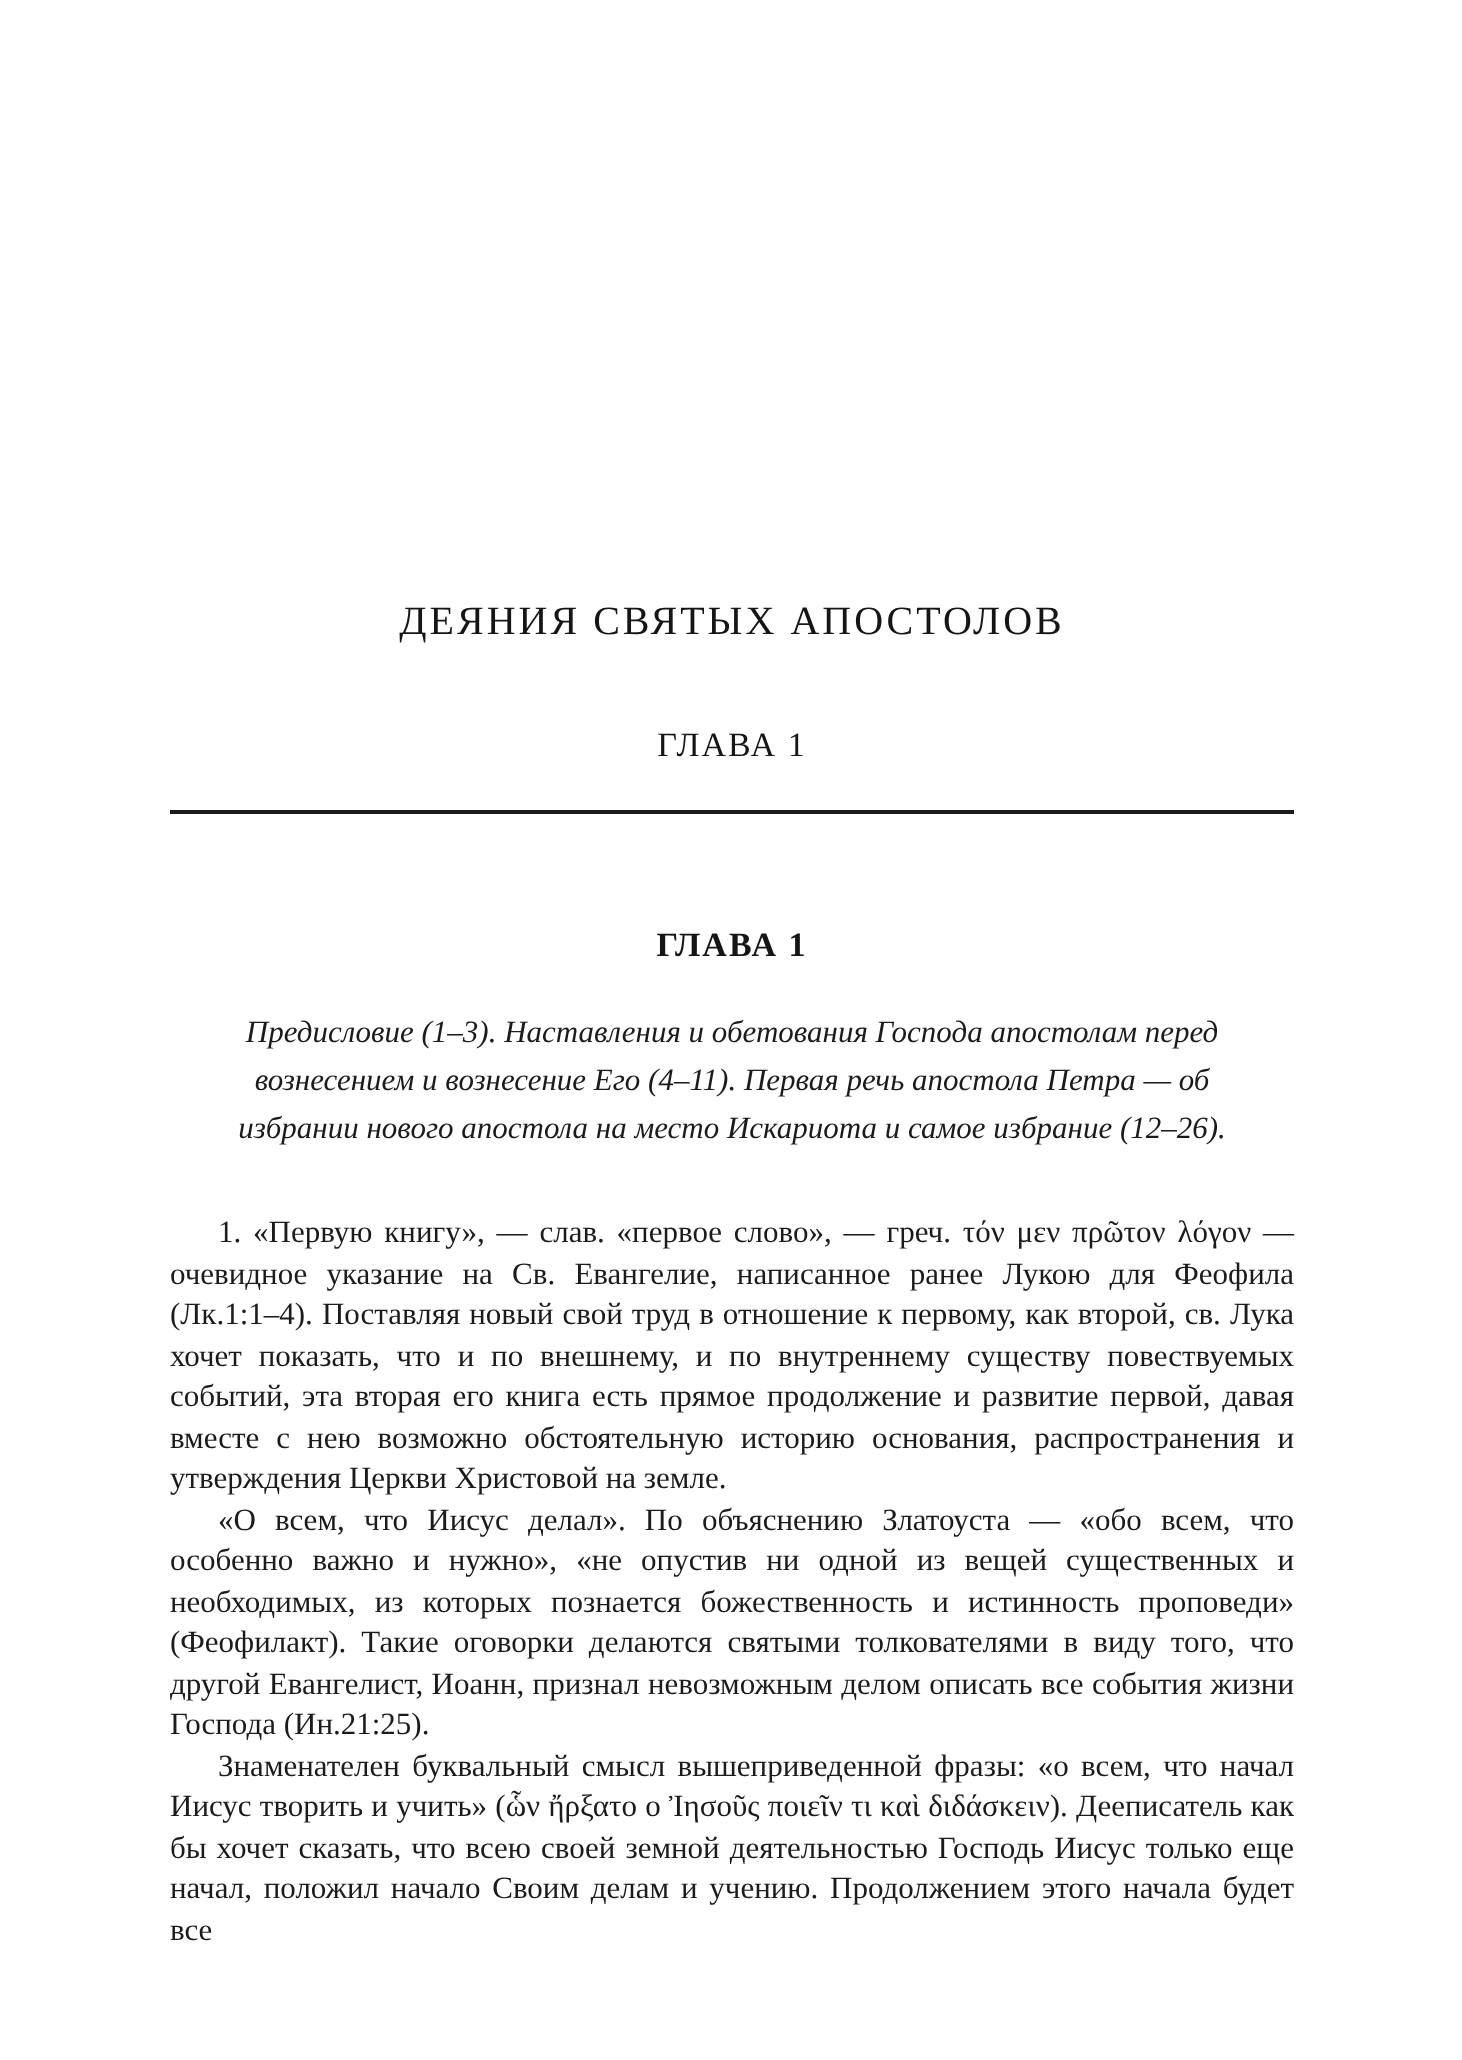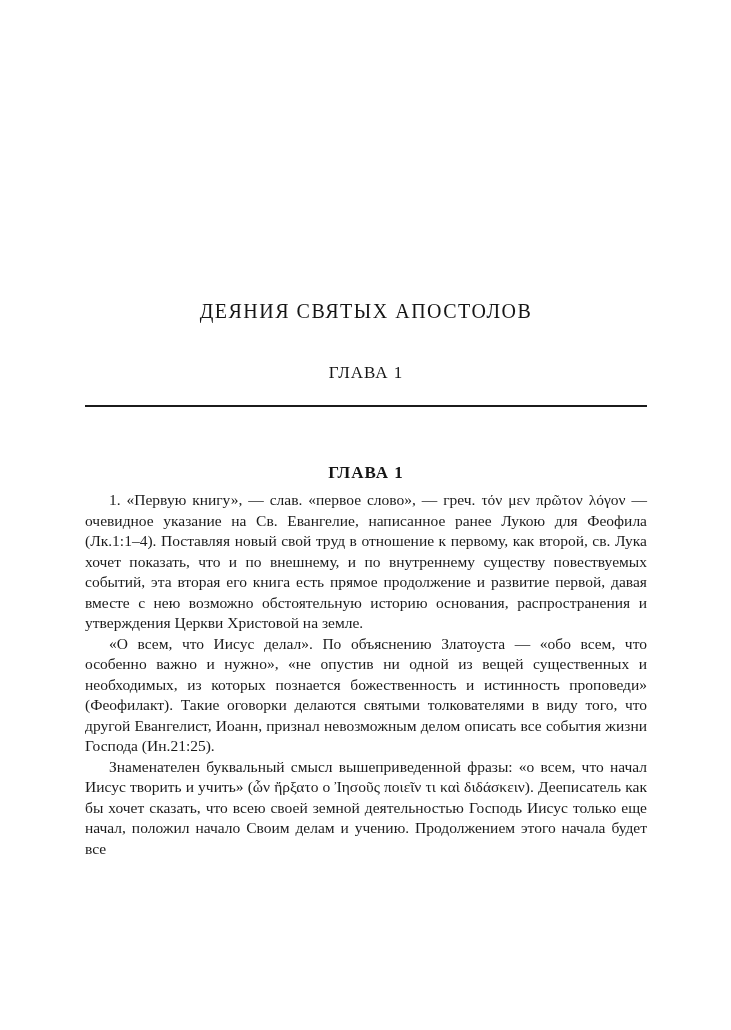--- a/index.html
+++ b/index.html
@@ -62,21 +62,21 @@
   }
   .summary-text {
     margin: 22px auto 0 auto;
     width: 92%;
     font-style: italic;
     font-size: 15.5px;
     line-height: 24px;
     text-align: center;
   }
   .body-block {
-    margin-top: 7px;
+    margin-top: 30px;
   }
   .body-para {
     margin: 0;
     font-size: 15.5px;
     line-height: 20.5px;
     text-align: justify;
     text-indent: 24px;
   }
 </style>
 </head>
@@ -86,20 +86,21 @@
 
   <h1 class="book-title">ДЕЯНИЯ СВЯТЫХ АПОСТОЛОВ</h1>
 
   <h2 class="chapter-heading">ГЛАВА 1</h2>
 
 
   <hr class="section-divider">
 
   <h2 class="chapter-heading-2">ГЛАВА 1</h2>
 
+  <p class="summary-text">Предисловие (1–3). Наставления и обетования Господа апостолам перед вознесением и вознесение Его (4–11). Первая речь апостола Петра — об избрании нового апостола на место Искариота и самое избрание (12–26).</p>
 
   <div class="body-block">
     <p class="body-para">1. «Первую книгу», — слав. «первое слово», — греч. τόν μεν πρῶτον λόγον — очевидное указание на Св. Евангелие, написанное ранее Лукою для Феофила (Лк.1:1–4). Поставляя новый свой труд в отношение к первому, как второй, св. Лука хочет показать, что и по внешнему, и по внутреннему существу повествуемых событий, эта вторая его книга есть прямое продолжение и развитие первой, давая вместе с нею возможно обстоятельную историю основания, распространения и утверждения Церкви Христовой на земле.</p>
     <p class="body-para">«О всем, что Иисус делал». По объяснению Златоуста — «обо всем, что особенно важно и нужно», «не опустив ни одной из вещей существенных и необходимых, из которых познается божественность и истинность проповеди» (Феофилакт). Такие оговорки делаются святыми толкователями в виду того, что другой Евангелист, Иоанн, признал невозможным делом описать все события жизни Господа (Ин.21:25).</p>
     <p class="body-para">Знаменателен буквальный смысл вышеприведенной фразы: «о всем, что начал Иисус творить и учить» (ὧν ἤρξατο ο Ἰησοῦς ποιεῖν τι καὶ διδάσκειν). Дееписатель как бы хочет сказать, что всею своей земной деятельностью Господь Иисус только еще начал, положил начало Своим делам и учению. Продолжением этого начала будет все</p>
   </div>
 
 </div>
 
 </body></html>

